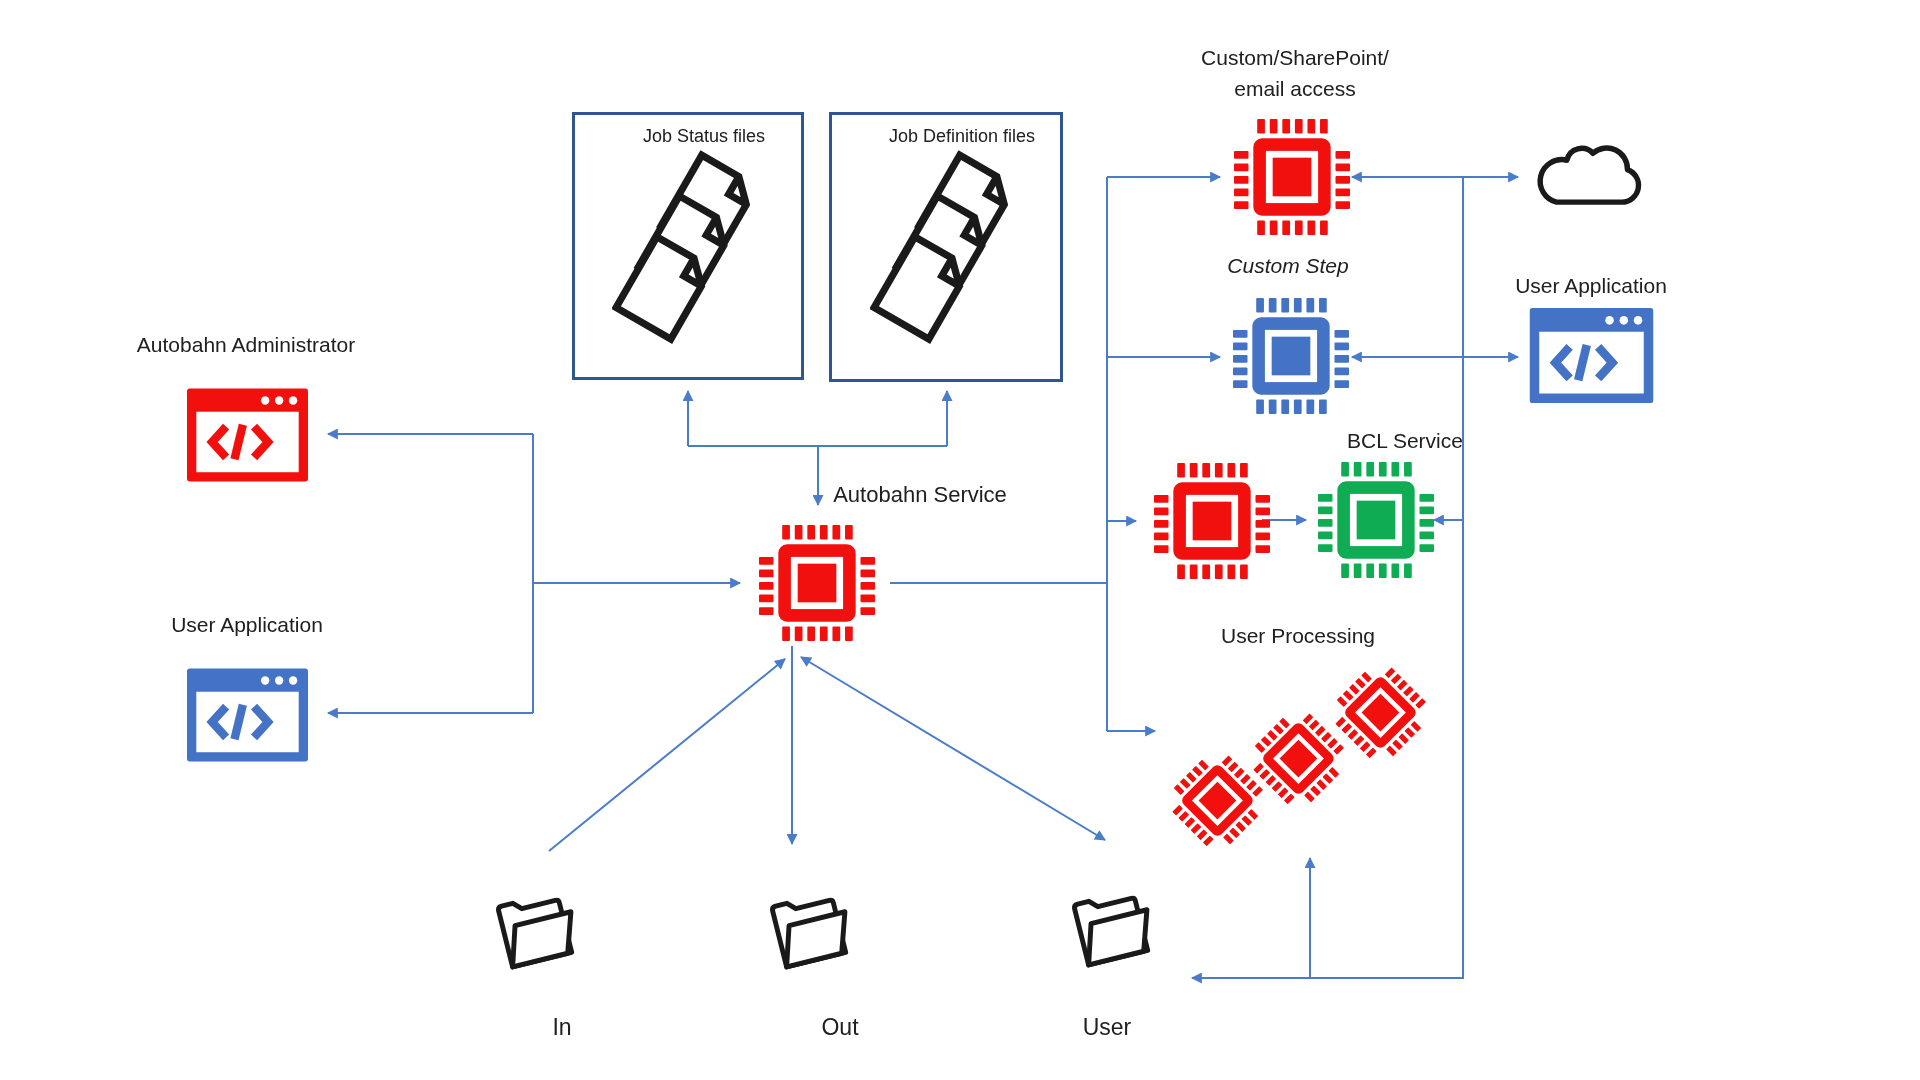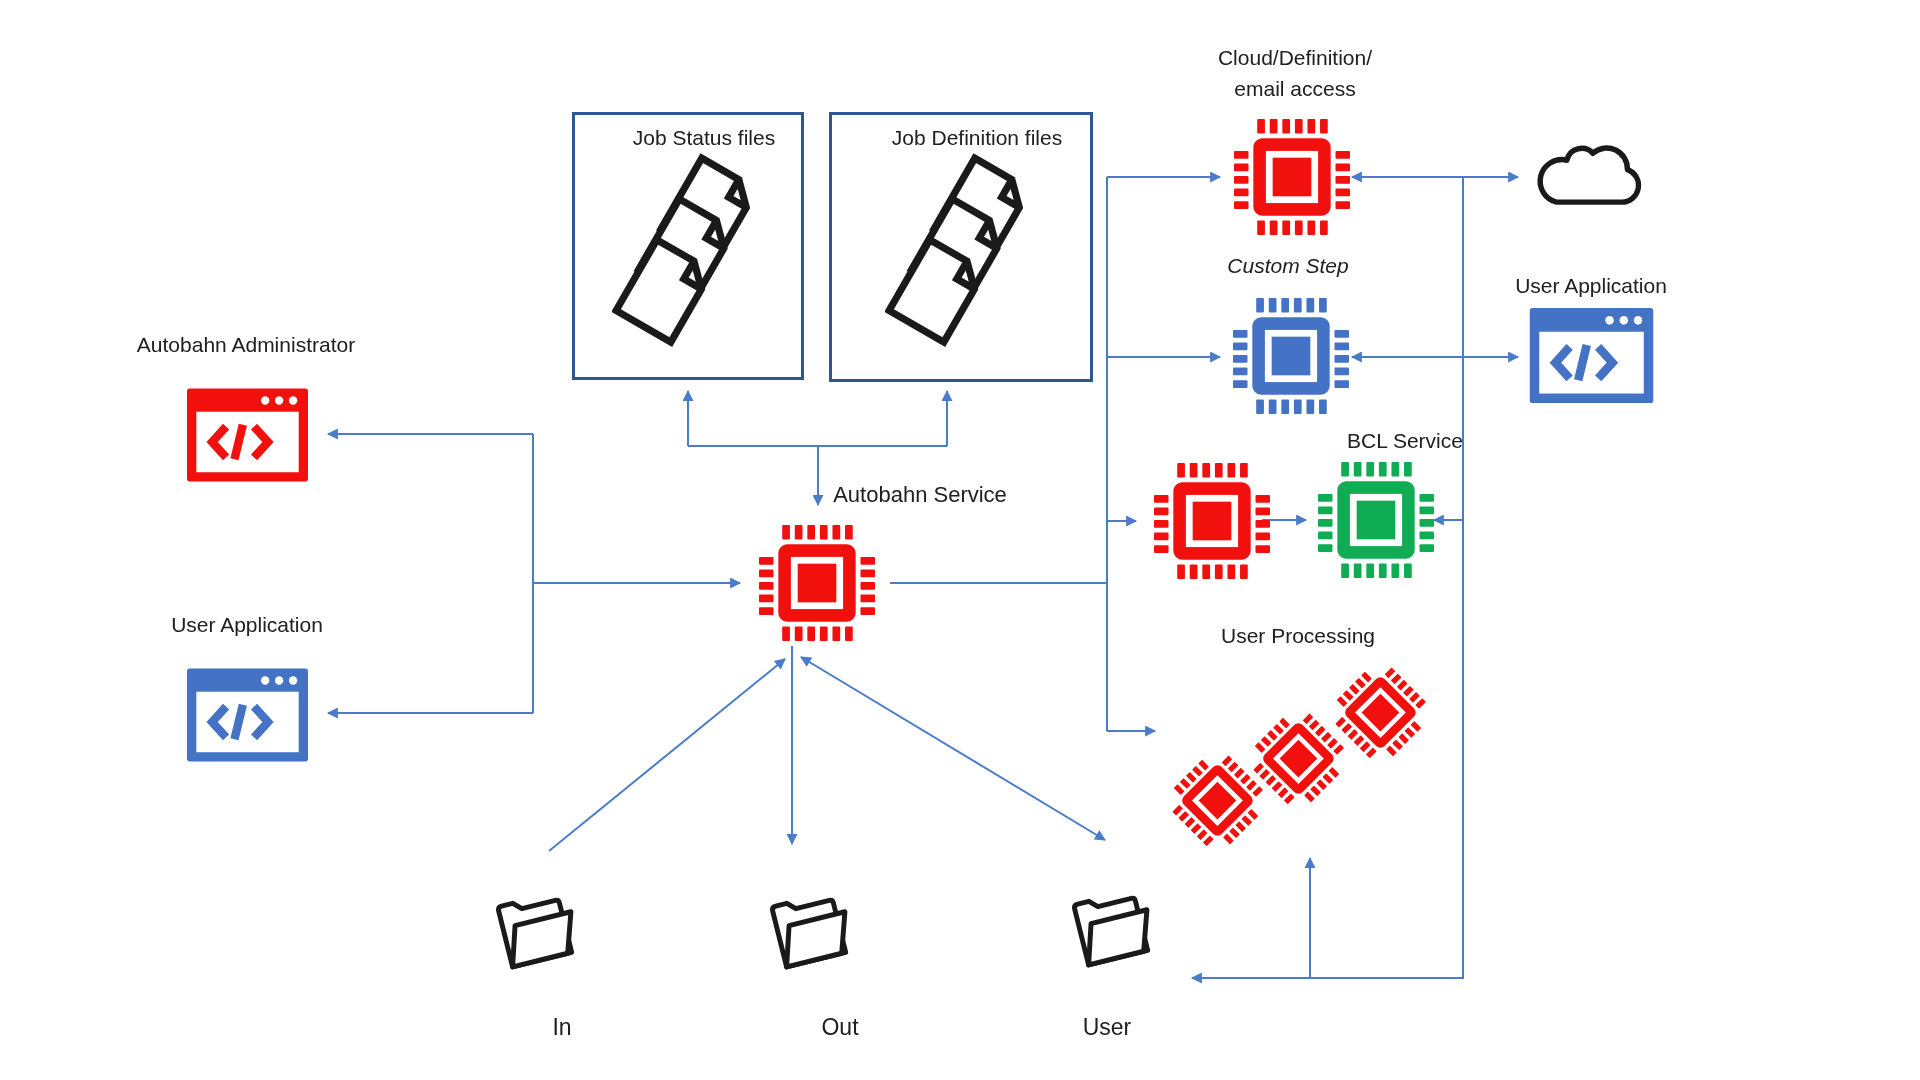--- a/index.html
+++ b/index.html
@@ -5,21 +5,21 @@
   html,body{margin:0;padding:0;background:#fff;}
   body{font-family:"Liberation Sans",sans-serif;color:var(--c-text,#202020);}
   #canvas{position:relative;width:1920px;height:1080px;background:#fff;overflow:hidden;}
   #connectors{position:absolute;left:0;top:0;z-index:1;}
   #connectors path{stroke:var(--c-line,#4A7CC9);stroke-width:2;fill:none;}
   #connectors .mk{fill:var(--c-line,#4A7CC9);stroke:none;}
   .node{position:absolute;z-index:2;}
   .lbl{position:absolute;z-index:3;font-size:21px;white-space:nowrap;transform:translateX(-50%);text-align:center;color:var(--c-text,#202020);}
   .lbl.big{font-size:22px;}
   .filebox{position:absolute;z-index:2;border:3px solid var(--c-border,#2E5693);background:#fff;box-sizing:border-box;text-align:center;}
-  .filebox .btitle{font-size:21px;margin-top:11px;margin-left:32px;}
+  .filebox .btitle{font-size:18px;margin-top:11px;margin-left:32px;}
   .filebox svg{margin-top:2px;}
   .chip{color:var(--c-blue,#4472C4);}
   .chip-red{color:var(--c-red,#F2100F);}
   .chip-blue{color:var(--c-blue,#4472C4);}
   .chip-green{color:var(--c-green,#10AC53);}
   .rot45{transform:rotate(45deg);}
   .win-red{color:var(--c-red,#F2100F);}
   .win-blue{color:var(--c-blue,#4472C4);}
   .outline-ic path, .outline-ic{stroke:var(--c-ink,#1A1A1A);}
 </style>
@@ -144,36 +144,36 @@
         <use href="#sym-window"></use>
       </svg>
   </div>
 
   <div class="filebox" style="left:572px;top:112px;width:232px;height:268px;">
     <div class="btitle">Job Status files</div>
     <svg class="outline-ic" width="153" height="196" style="color:var(--c-ink,#1A1A1A)">
         <use href="#sym-docstack"></use>
       </svg>
   </div>
-  <div class="filebox" style="left:829px;top:112px;width:264px;height:270px;">
+  <div class="filebox" style="left:829px;top:112px;width:234px;height:270px;">
     <div class="btitle">Job Definition files</div>
     <svg class="outline-ic" width="153" height="196" style="color:var(--c-ink,#1A1A1A)">
         <use href="#sym-docstack"></use>
       </svg>
   </div>
 
   <div class="lbl big" style="left:920px;top:482px;">Autobahn Service</div>
   <div class="node chip chip-red" style="left:759px;top:525px;">
     <svg width="116" height="116">
         <use href="#sym-chip"></use>
       </svg>
   </div>
 
   <div class="lbl" style="left:1295px;top:42px;line-height:31px;">
-    <span style="display:block">Cloud/Definition/</span>
+    <span style="display:block">Custom/SharePoint/</span>
     <span style="display:block">email access</span>
   </div>
   <div class="node chip chip-red" style="left:1234px;top:119px;">
     <svg width="116" height="116">
         <use href="#sym-chip"></use>
       </svg>
   </div>
 
   <div class="lbl" style="left:1288px;top:254px;font-style:italic;">Custom Step</div>
   <div class="node chip chip-blue" style="left:1233px;top:298px;">

